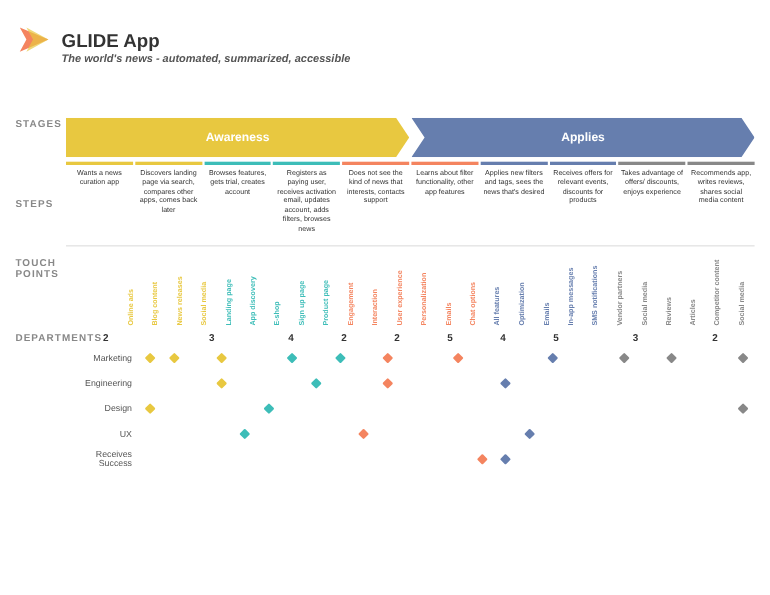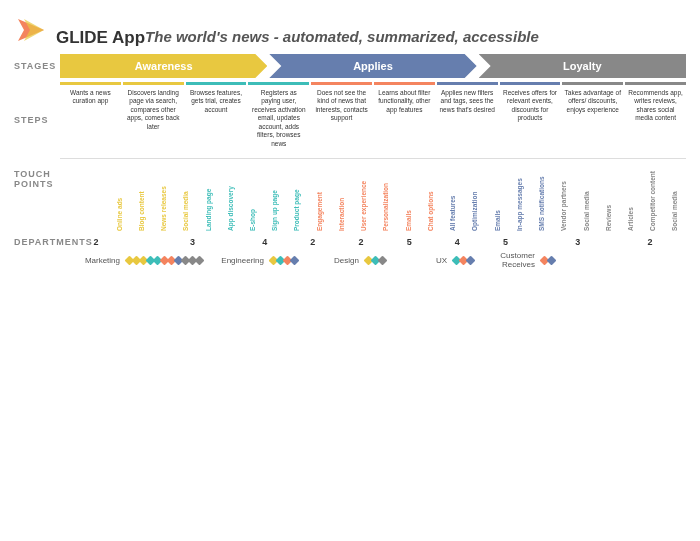--- a/index.html
+++ b/index.html
@@ -23,30 +23,30 @@
       display: flex;
       align-items: center;
       gap: 8px;
     }
     .logo-icon {
       width: 34px;
       height: 34px;
     }
     .logo-text {
       display: flex;
-      flex-direction: row;
+      flex-direction: column;
       margin-top: 16px;
     }
     .logo-title {
       font-size: 17px;
       font-weight: bold;
       color: #333;
     }
     .logo-subtitle {
-      font-size: 15px;
+      font-size: 10px;
       color: #555;
     }
     .logo-subtitle span {
       font-style: italic;
       font-weight: bold;
     }
     .page-title {
       font-size: 22px;
       font-weight: 900;
       color: #ff4b6e;
@@ -55,42 +55,43 @@
     }
 
     
     .main {
       padding: 0 14px;
     }
 
     
     .stages-row {
       display: flex;
-      align-items: center;
+      align-items: flex-start;
       margin-bottom: 4px;
+      margin-top: 42px;
     }
     .stages-label {
       font-size: 9px;
       font-weight: bold;
       color: #888;
       letter-spacing: 1px;
       width: 46px;
       flex-shrink: 0;
     }
     .stages-arrows {
       display: flex;
       flex: 1;
       gap: 2px;
     }
     .stage-arrow {
       position: relative;
       display: flex;
       align-items: center;
       justify-content: center;
-      height: 24px;
+      height: 36px;
       font-size: 11px;
       font-weight: bold;
       color: #fff;
       clip-path: polygon(0 0, calc(100% - 12px) 0, 100% 50%, calc(100% - 12px) 100%, 0 100%, 12px 50%);
     }
     .stage-arrow:first-child {
       clip-path: polygon(0 0, calc(100% - 12px) 0, 100% 50%, calc(100% - 12px) 100%, 0 100%);
     }
 
     
@@ -192,20 +193,21 @@
     }
     .dept-num {
       flex: 1;
       text-align: center;
       font-size: 9px;
       font-weight: bold;
       color: #333;
     }
     .dept-grid {
       display: flex;
+      flex-direction: column;
       gap: 1px;
     }
     .dept-row-item {
       display: flex;
       align-items: center;
       height: 22px;
     }
     .dept-name {
       font-size: 8px;
       color: #555;
@@ -250,21 +252,20 @@
   </div>
 </div>
 
 <div class="main">
 
   <div class="stages-row">
     <div class="stages-label">STAGES</div>
     <div class="stages-arrows" id="stages-container">
         <div class="stage-arrow" style="background: rgb(232, 200, 64); flex: 1 1 0%; clip-path: polygon(0px 0px, calc(100% - 12px) 0px, 100% 50%, calc(100% - 12px) 100%, 0px 100%);">Awareness</div>
         <div class="stage-arrow" style="background: rgb(102, 126, 174); flex: 1 1 0%; clip-path: polygon(0px 0px, calc(100% - 12px) 0px, 100% 50%, calc(100% - 12px) 100%, 0px 100%, 12px 50%);">Applies</div>
-        <div class="stage-arrow" style="background: rgb(136, 136, 136); flex: 1 1 0%; clip-path: polygon(0px 0px, 100% 0px, 100% 100%, 0px 100%, 12px 50%);">Loyalty</div>
       </div>
   </div>
 
   <div class="steps-row">
     <div class="steps-label">STEPS</div>
     <div class="steps-cells" id="steps-container">
         <div class="step-cell" style="border-top-color: rgb(232, 200, 64);">Wants a news curation app</div>
         <div class="step-cell" style="border-top-color: rgb(232, 200, 64);">Discovers landing page via search, compares other apps, comes back later</div>
         <div class="step-cell" style="border-top-color: rgb(61, 189, 184);">Browses features, gets trial, creates account</div>
         <div class="step-cell" style="border-top-color: rgb(61, 189, 184);">Registers as paying user, receives activation email, updates account, adds filters, browses news</div>
@@ -557,21 +558,21 @@
               <div class="dept-dot-cell"></div>
               <div class="dept-dot-cell"></div>
               <div class="dept-dot-cell"></div>
               <div class="dept-dot-cell"></div>
               <div class="dept-dot-cell"></div>
               <div class="dept-dot-cell"></div>
               <div class="dept-dot-cell"></div>
             </div>
           </div>
           <div class="dept-row-item">
-            <div class="dept-name">Customer Receives</div>
+            <div class="dept-name">Receives Success</div>
             <div class="dept-dots">
               <div class="dept-dot-cell"></div>
               <div class="dept-dot-cell"></div>
               <div class="dept-dot-cell"></div>
               <div class="dept-dot-cell"></div>
               <div class="dept-dot-cell"></div>
               <div class="dept-dot-cell"></div>
               <div class="dept-dot-cell"></div>
               <div class="dept-dot-cell"></div>
               <div class="dept-dot-cell"></div>

